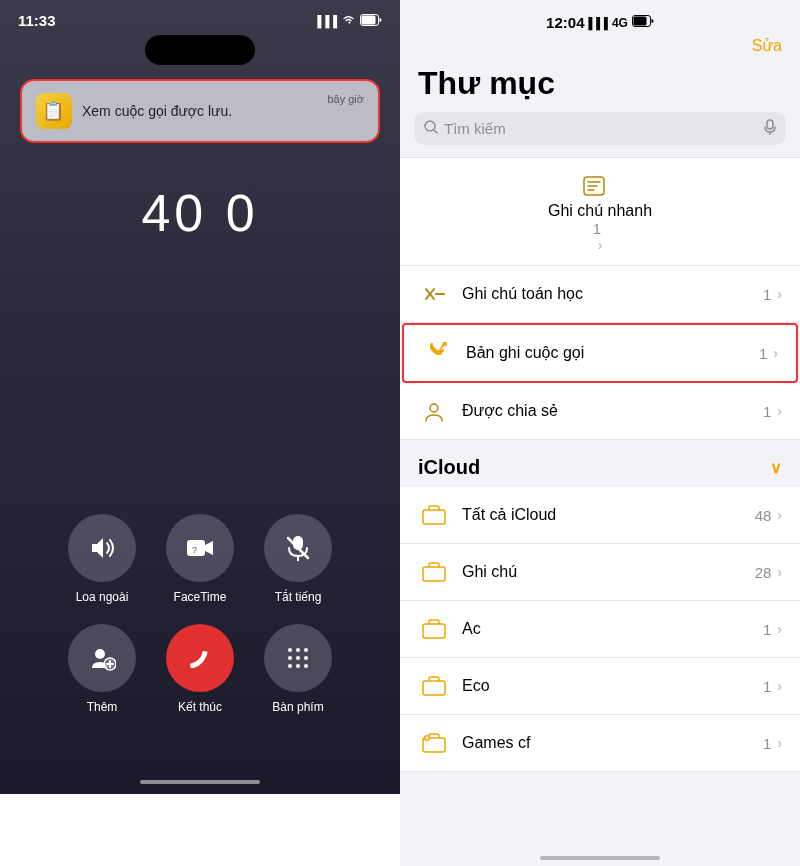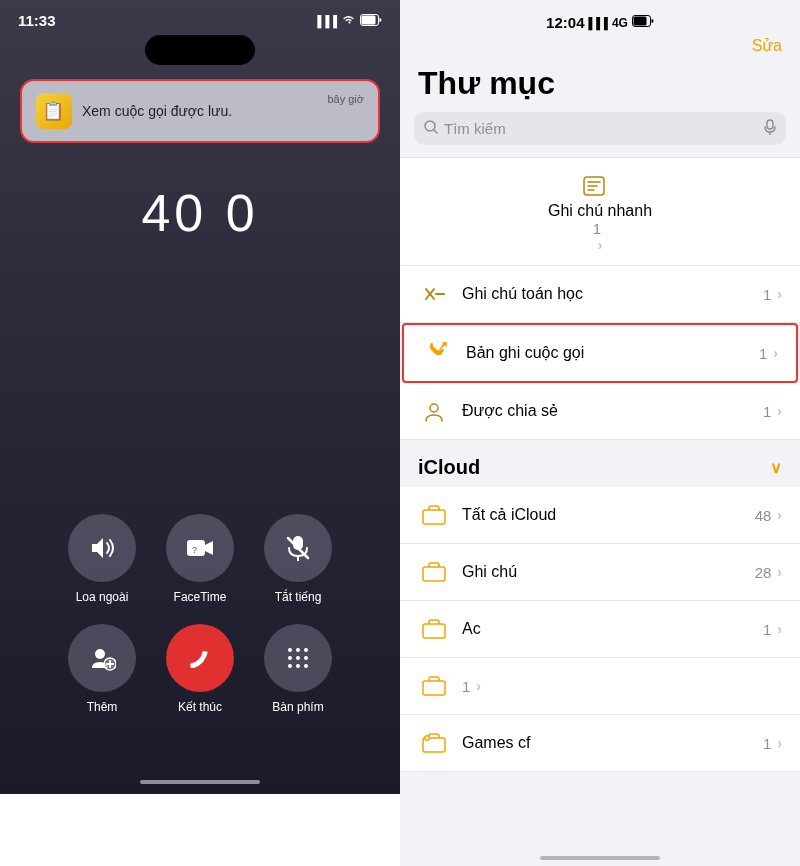--- a/index.html
+++ b/index.html
@@ -581,20 +581,21 @@
       <span class="chevron">›</span>
     </div>
 
     <div class="folder-item">
       <div class="folder-icon" style="color:#f0a500;">
         <svg width="24" height="20" viewBox="0 0 24 20" fill="none">
           <rect x="1" y="5" width="22" height="14" rx="2" stroke="#f0a500" stroke-width="1.5"></rect>
           <path d="M7 5 L7 3 Q7 1 9 1 L15 1 Q17 1 17 3 L17 5" stroke="#f0a500" stroke-width="1.5" fill="none"></path>
         </svg>
       </div>
+      <span class="folder-name">Eco</span>
       <span class="folder-count">1</span>
       <span class="chevron">›</span>
     </div>
 
     <div class="folder-item">
       <div class="folder-icon" style="color:#f0a500;">
         <svg width="24" height="20" viewBox="0 0 24 20" fill="none">
           <rect x="1" y="5" width="22" height="14" rx="2" stroke="#f0a500" stroke-width="1.5"></rect>
           <path d="M7 5 L7 3 Q7 1 9 1 L15 1 Q17 1 17 3 L17 5" stroke="#f0a500" stroke-width="1.5" fill="none"></path>
           <circle cx="5" cy="5" r="3" fill="#f0a500" stroke="none"></circle>

